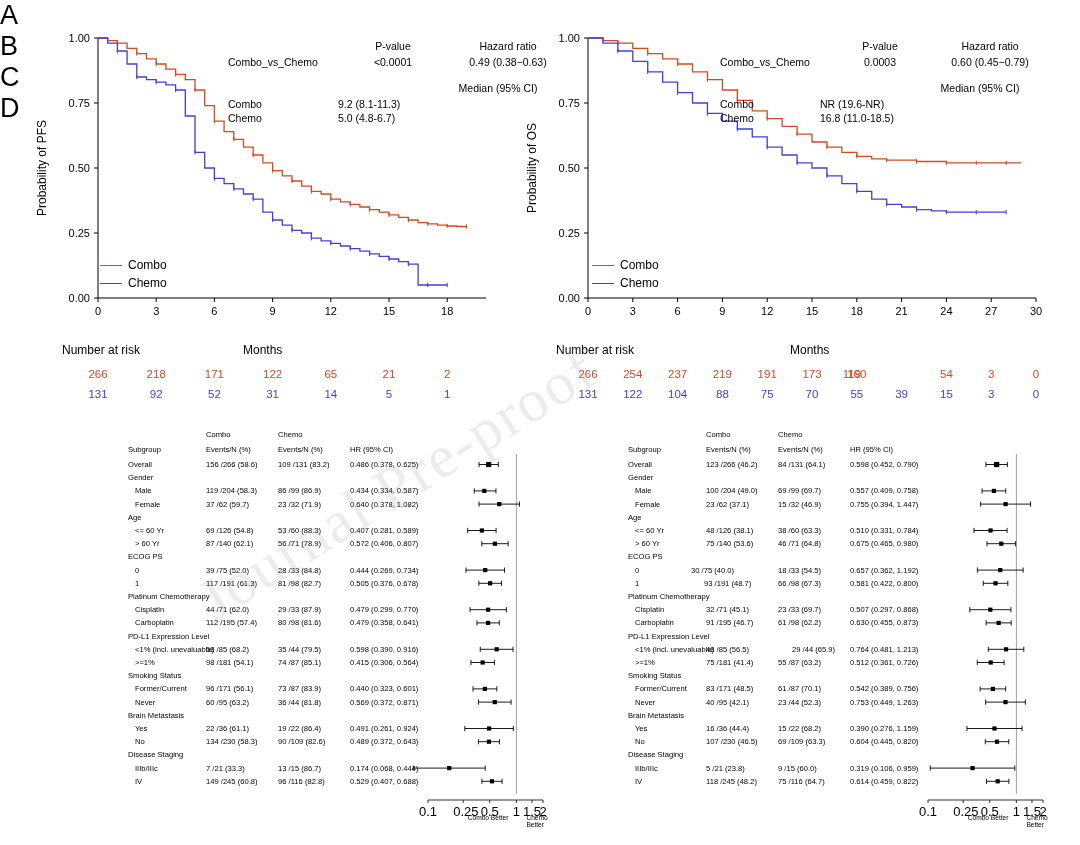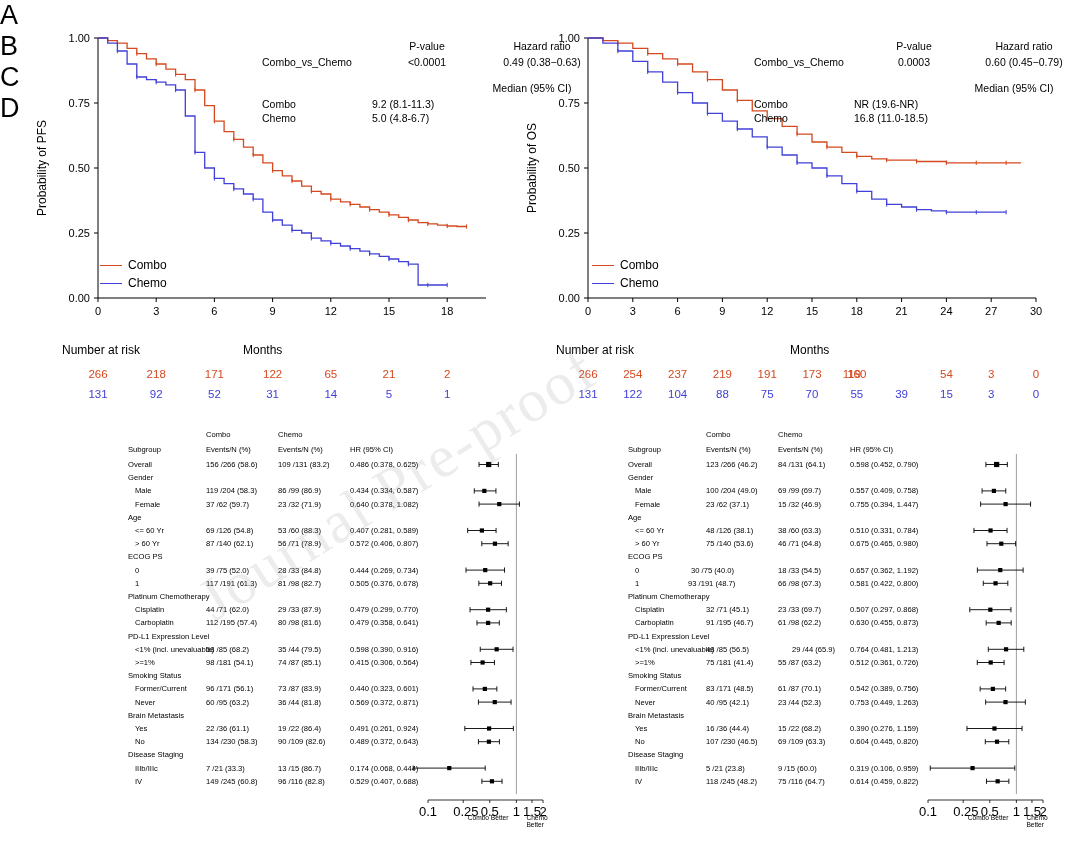--- a/index.html
+++ b/index.html
@@ -12,21 +12,21 @@
     overflow:hidden;
   }
   .panel-letter{
     font-size:27px;
     font-family:"Liberation Sans", sans-serif;
     color:#000;
   }
   
   .km{position:absolute;}
   .km-svg{display:block;}
-  .stat-table{position:absolute;font-size:10.5px;white-space:nowrap;margin-left:34px;}
+  .stat-table{position:absolute;font-size:10.5px;white-space:nowrap;}
   .stat-row{display:flex;}
   .stat-cell{text-align:center;}
   .risk-label{position:absolute;font-size:12px;}
   .months-label{position:absolute;font-size:12px;}
   .risk-row{position:absolute;font-size:11.5px;}
   .risk-row span{position:absolute;text-align:center;transform:translateX(-50%);}
   .combo-col{color:#d4491f;}
   .chemo-col{color:#4040d8;}
   .legend{position:absolute;font-size:12px;}
   .legend div{display:flex;align-items:center;margin-bottom:4px;}
@@ -671,21 +671,21 @@
       <span style="position:absolute;left:0px">ECOG PS</span>
     </div>
     <div class="frow" style="left: 0px; top: 135.6px;">
       <span style="position:absolute;left:7px">0</span>
       <span style="position:absolute;left:63px">30 /75   (40.0)</span>
       <span style="position:absolute;left:150px">18 /33   (54.5)</span>
       <span style="position:absolute;left:222px">0.657 (0.362, 1.192)</span>
     </div>
     <div class="frow" style="left: 0px; top: 148.8px;">
       <span style="position:absolute;left:7px">1</span>
-      <span style="position:absolute;left:60px">93 /191  (48.7)</span>
+      <span style="position:absolute;left:76px">93 /191  (48.7)</span>
       <span style="position:absolute;left:150px">66 /98   (67.3)</span>
       <span style="position:absolute;left:222px">0.581 (0.422, 0.800)</span>
     </div>
     <div class="frow" style="left: 0px; top: 162px;">
       <span style="position:absolute;left:0px">Platinum Chemotherapy</span>
     </div>
     <div class="frow" style="left: 0px; top: 175.2px;">
       <span style="position:absolute;left:7px">Cisplatin</span>
       <span style="position:absolute;left:78px">32 /71   (45.1)</span>
       <span style="position:absolute;left:150px">23 /33   (69.7)</span>

